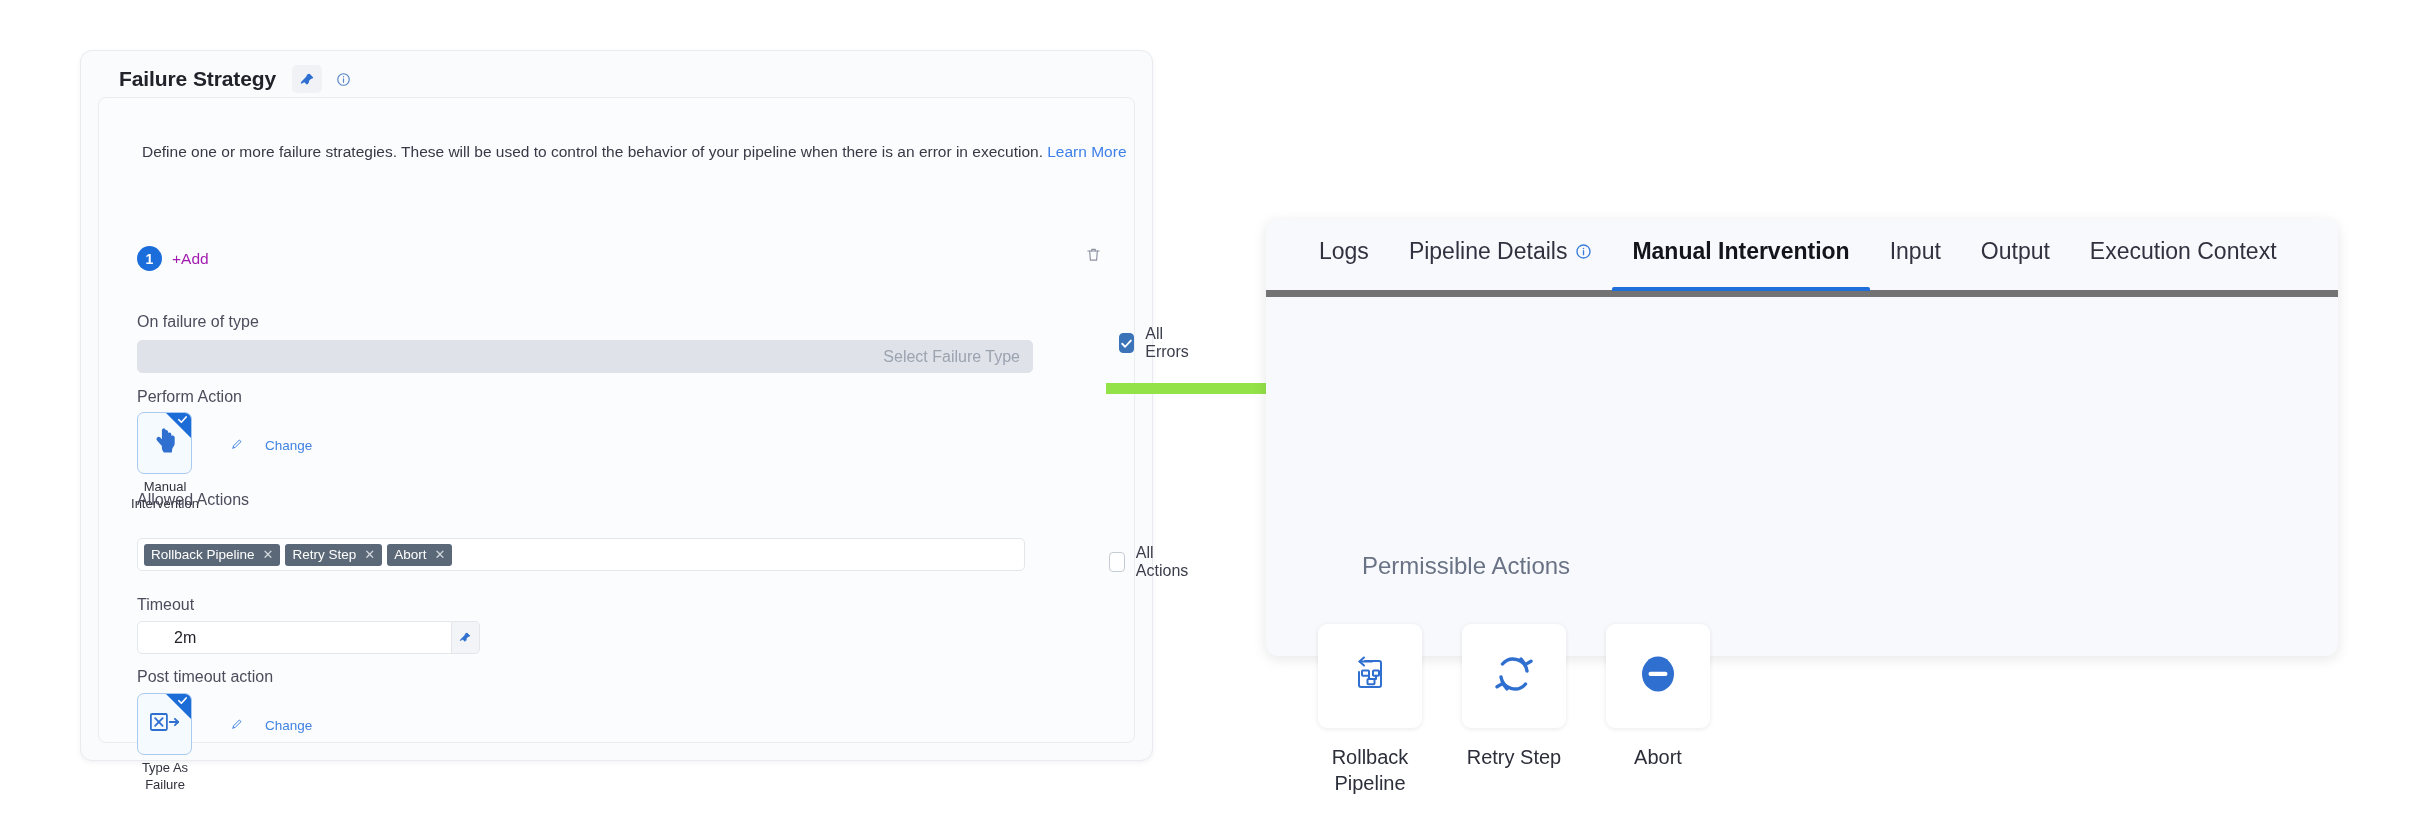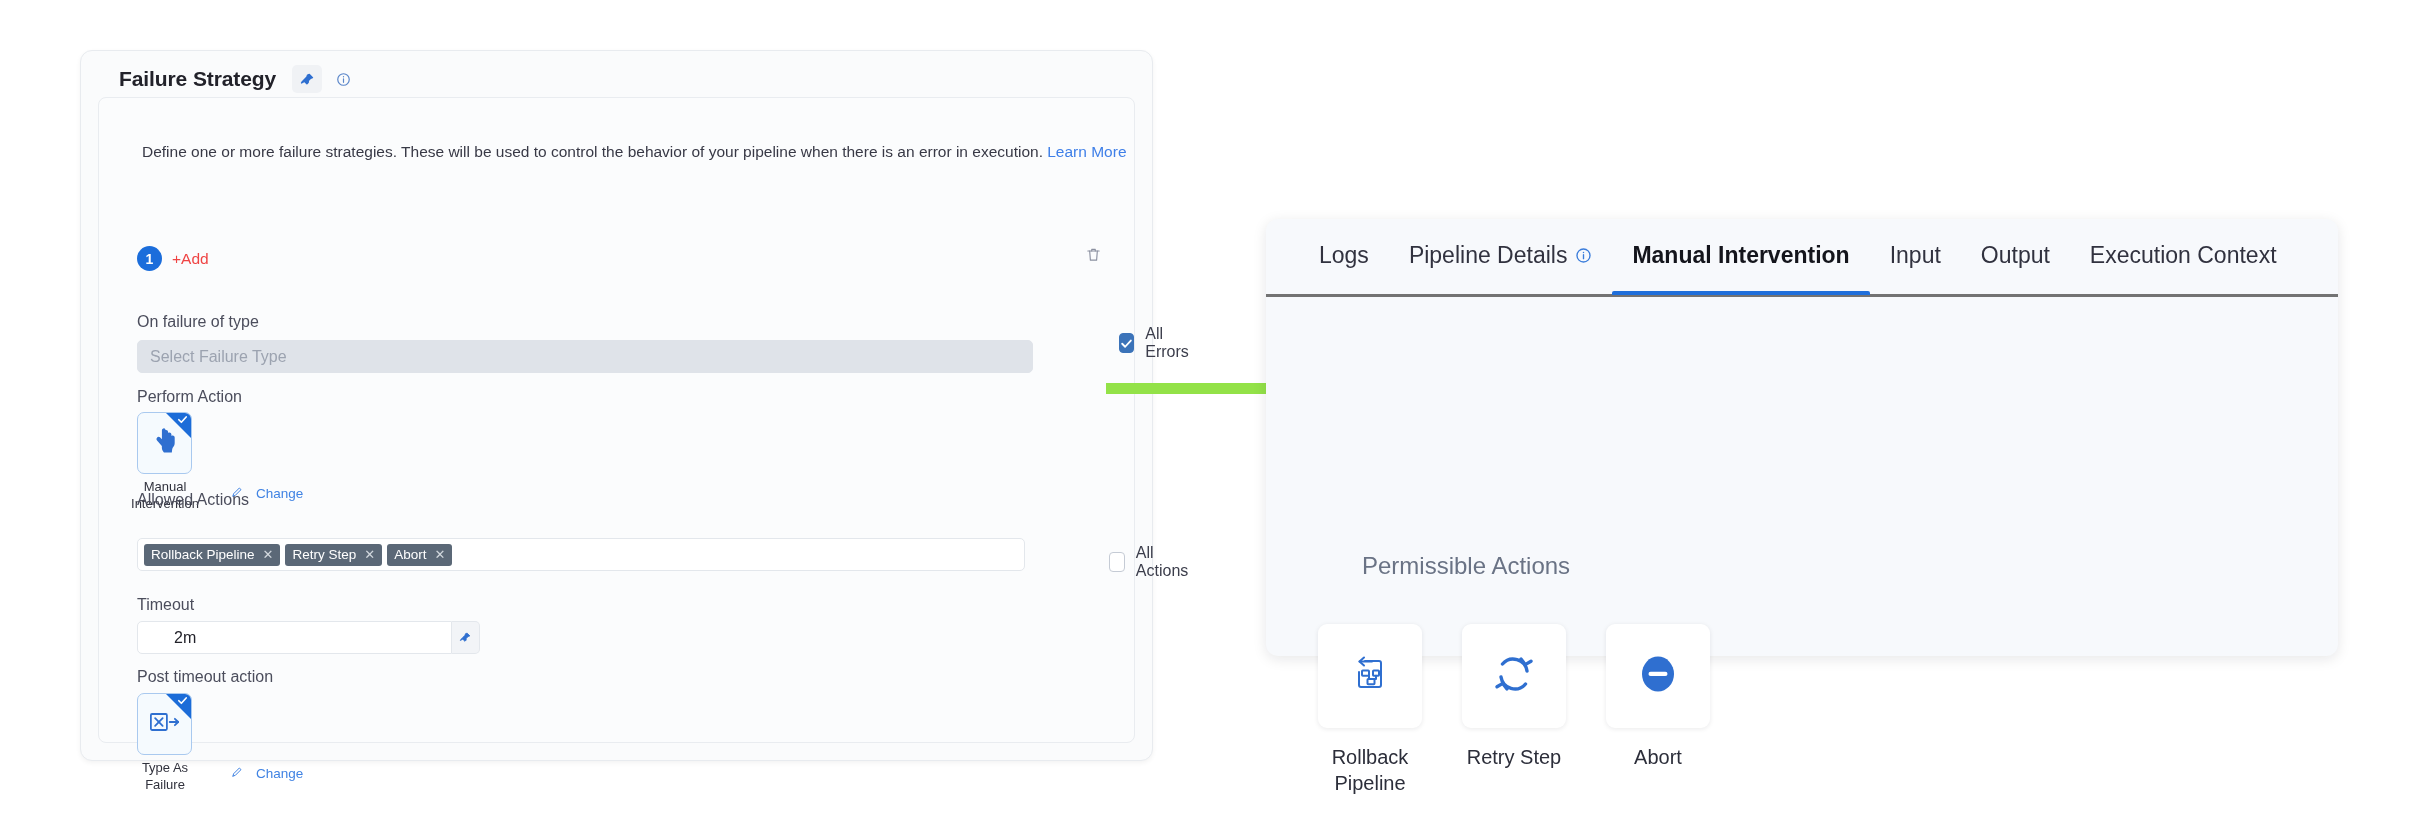--- a/index.html
+++ b/index.html
@@ -52,33 +52,33 @@
   .row-add {
     position: absolute; left: 38px; top: 148px;
     display: flex; align-items: center; gap: 10px;
   }
   .badge-1 {
     width: 25px; height: 25px; border-radius: 50%;
     background: #1b6ddb; color: #fff;
     font-size: 14px; font-weight: bold;
     display:flex; align-items:center; justify-content:center;
   }
-  .add-link { color: #ef4444; font-size: 15.5px; }
+  .add-link { color: #a21caf; font-size: 15.5px; }
   .trash-btn { position:absolute; right: 32px; top: 148px; }
 
   .fld-label {
     position: absolute; font-size: 16px; color: #4b4d5c;
   }
   .inp {
     position: absolute; height: 33px; border-radius: 5px;
     display: flex; align-items: center; padding: 0 12px;
     font-size: 16px;
   }
   .inp-disabled {
-    background: #dfe3e9; border: 1px solid #dfe3e9; color: #9ca3b0;
+    background: #dfe3e9; border: 1px solid #dfe3e9; color: #9ca3b0; justify-content: flex-end;
   }
   .inp-white { background: #ffffff; border: 1px solid #e3e7ec; color: #22222a; padding-left: 36px; }
 
   .chk-row { position: absolute; display: flex; align-items: center; gap: 11px; }
   .chk {
     width: 20px; height: 20px; border-radius: 4px;
     display: flex; align-items: center; justify-content: center;
   }
   .chk-on { background: #3b73b9; border: 1px solid #3b73b9; }
   .chk-off { background: #ffffff; border: 1.6px solid #c5cbd5; }
@@ -97,22 +97,22 @@
     border-top: 25px solid #1c6cd8; border-left: 25px solid transparent;
   }
   .tile-check {
     position: absolute; right: 3px; top: 1px; color: #fff; font-size: 12px; line-height: 1;
   }
   .tile-cap {
     margin-top: 5px; width: 74px; text-align: center;
     font-size: 13px; color: #31323d; line-height: 1.28;
   }
   .change-link {
-    position: absolute; display: flex; align-items: center; gap: 13px;
-    color: #4083e3; font-size: 13.5px; margin-top: 48px;
+    position: absolute; display: flex; align-items: center; gap: 22px;
+    color: #4083e3; font-size: 13.5px;
   }
 
   
   .tag {
     height: 22px; border-radius: 3px; background: #5b6877; color: #ffffff;
     font-size: 13.5px; display: inline-flex; align-items: center;
     padding: 0 7px; gap: 8px; margin-right: 5px;
   }
   .tag .x { font-size: 13px; color: #d2d8de; }
 
@@ -131,21 +131,21 @@
     position: absolute;
     left: 1266px; top: 219px;
     width: 1072px; height: 437px;
     background: #f7f9fc;
     border-radius: 12px;
     box-shadow: 0 3px 14px rgba(16,22,28,0.10);
   }
   .tabs {
     position: absolute; left: 0; top: 0; right: 0; height: 78px;
     display: flex; align-items: flex-end; gap: 0;
-    border-bottom: 3px solid #737373;
+    border-bottom: 7px solid #737373;
     padding-left: 33px;
   }
   .tab {
     position: relative; height: 78px; display: flex; align-items: center; gap: 8px;
     padding: 0 20px; font-size: 23px; color: #31323f; white-space: nowrap;
   }
   .tab.active { font-weight: bold; color: #14151c; }
   .tab.active::after {
     content: ""; position: absolute; left: 0; right: 0; bottom: -1px;
     height: 4px; background: #1f6fdb; border-radius: 2px 2px 0 0;

